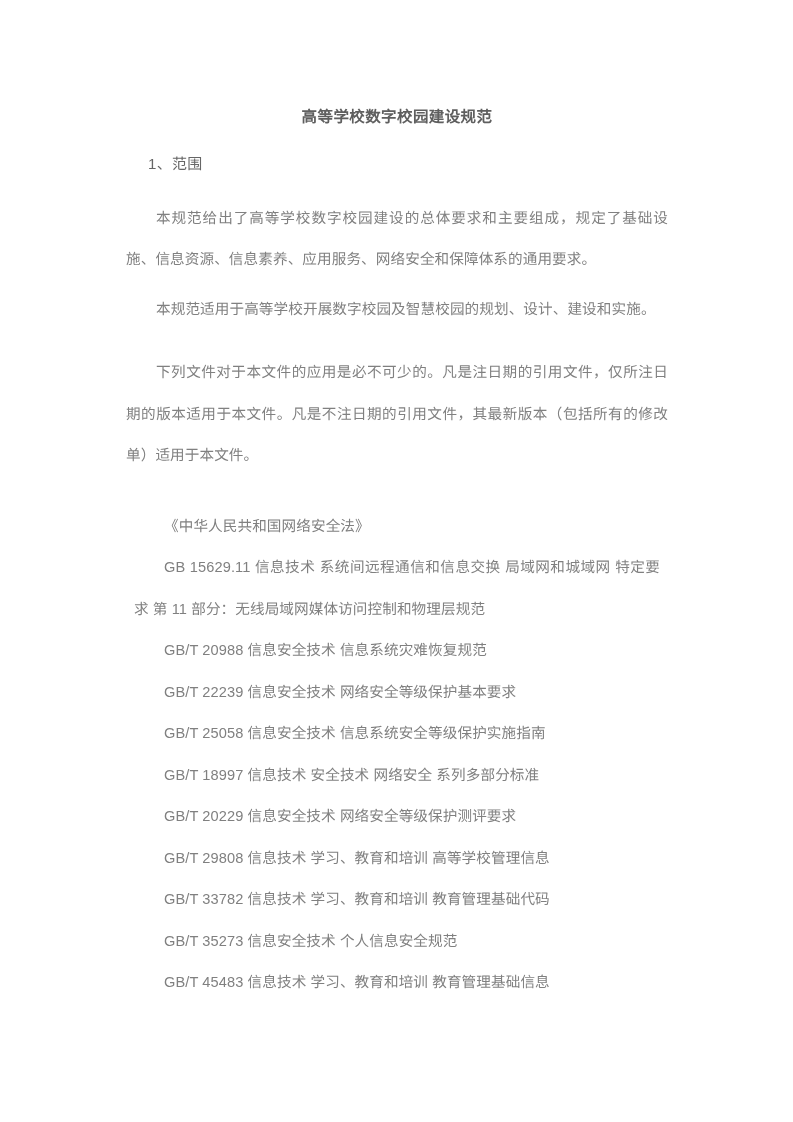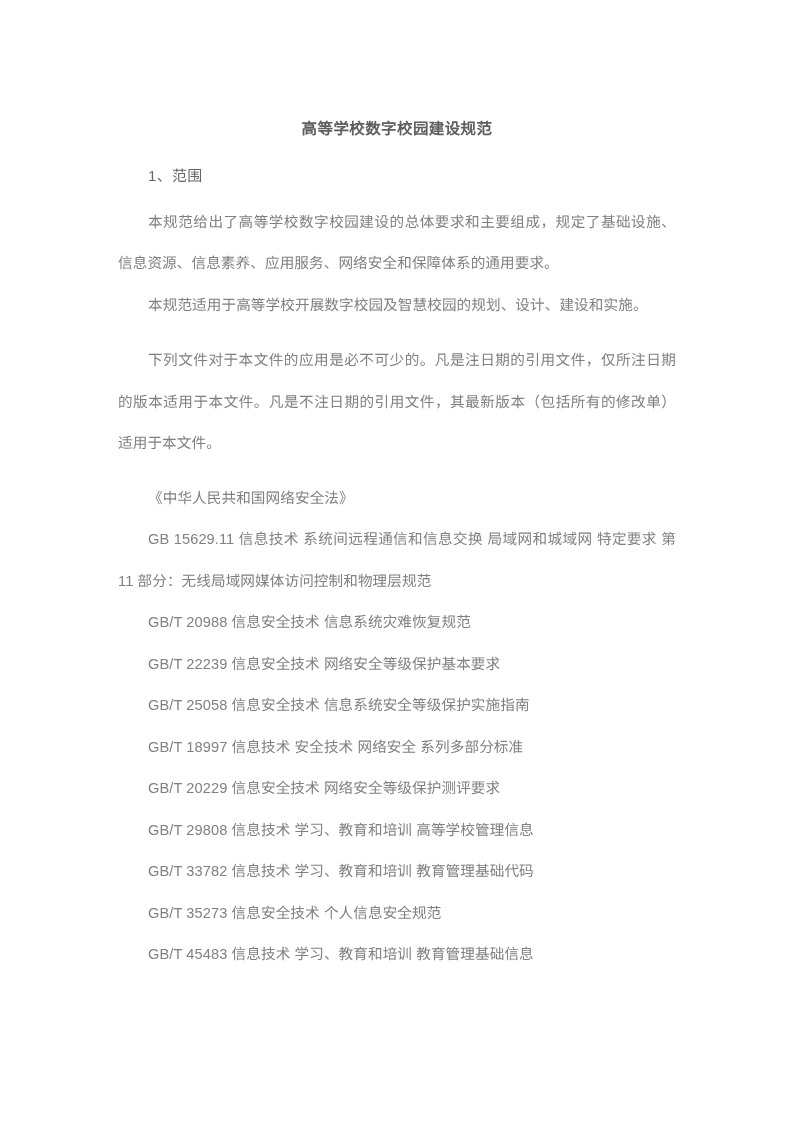--- a/index.html
+++ b/index.html
@@ -19,21 +19,21 @@
     width: 793px;
     height: 1122px;
     background: #ffffff;
     box-sizing: border-box;
     overflow: hidden;
   }
 
   .content {
     position: absolute;
     left: 118px;
-    top: 12px;
+    top: 0;
     width: 558px;
   }
 
   .doc-title {
     margin: 0;
     padding-top: 105px;
     text-align: center;
     font-size: 15.5px;
     font-weight: bold;
     color: #5f5f5f;
@@ -46,38 +46,38 @@
     padding-top: 25px;
     padding-left: 30px;
     font-size: 15px;
     font-weight: normal;
     color: #666666;
     line-height: 1.5;
     letter-spacing: 0.3px;
   }
 
   .para {
-    margin: 0;
+    margin: 8px;
     padding-top: 14px;
     font-size: 14.6px;
     color: #808080;
     line-height: 41.5px;
     text-align: justify;
     text-justify: inter-ideograph;
     text-indent: 30px;
     letter-spacing: 0.1px;
   }
 
   .para.tight {
     padding-top: 0;
   }
 
   .ref-list {
     list-style: none;
-    margin: 0;
+    margin: 16px;
     padding: 0;
     padding-top: 13px;
   }
 
   .ref-list li {
     font-size: 14.6px;
     color: #808080;
     line-height: 41.5px;
     text-indent: 30px;
     letter-spacing: 0.1px;

